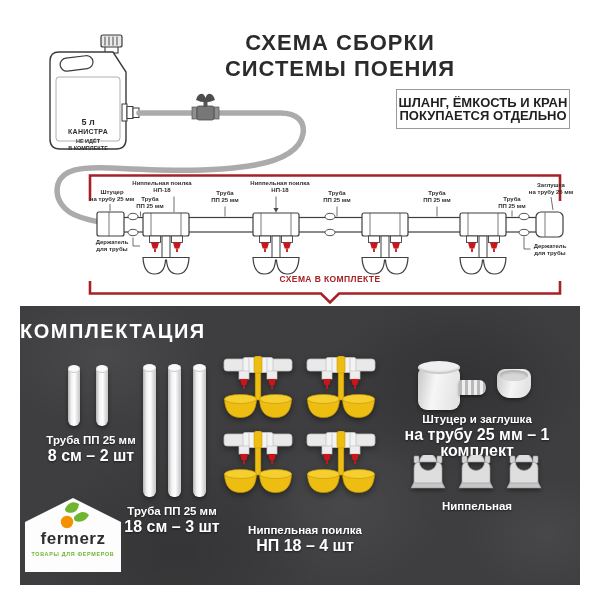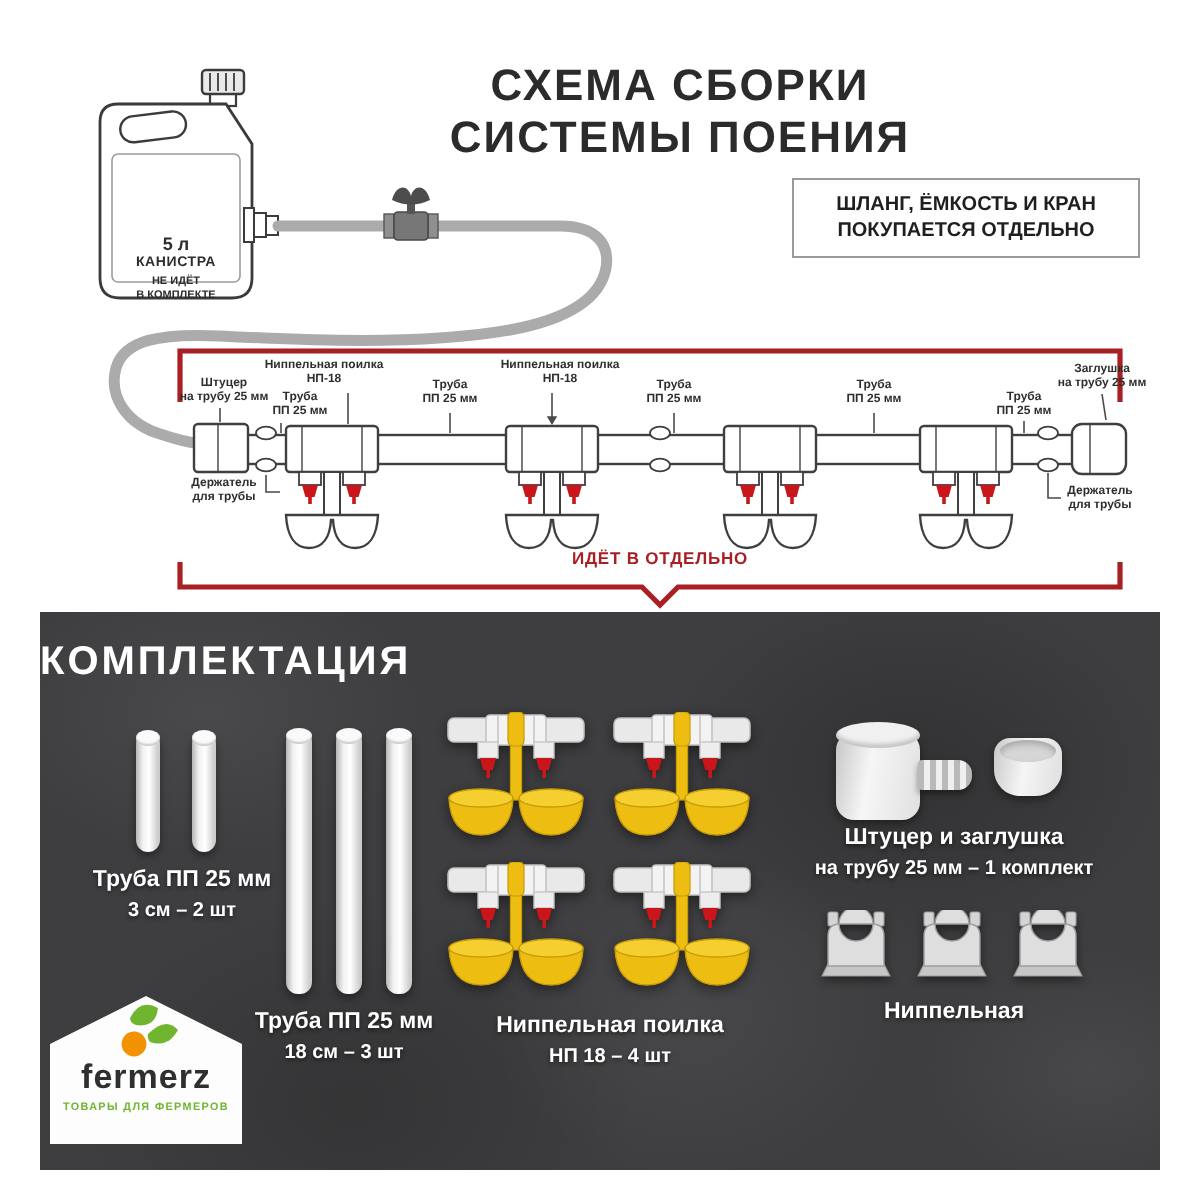--- a/index.html
+++ b/index.html
@@ -6,21 +6,21 @@
   .page{position:relative;width:600px;height:600px;background:#ffffff;overflow:hidden;
         font-family:"Liberation Sans",sans-serif;}
   .abs{position:absolute;}
 
   
   .title{left:0;top:30px;width:600px;text-align:center;
          font-size:22px;font-weight:700;line-height:26px;letter-spacing:1px;color:#2b2b2b;
          white-space:pre-line;margin-left:40px;}
   .notice{left:396px;top:89px;width:172px;height:38px;border:1.2px solid #9a9a9a;
           display:flex;align-items:center;justify-content:center;text-align:center;
-          font-size:10px;font-weight:700;line-height:13px;color:#1f1f1f;white-space:pre-line;}
+          font-size:13px;font-weight:700;line-height:13px;color:#1f1f1f;white-space:pre-line;}
   .can-text{left:50px;top:84px;width:76px;text-align:center;color:#2d2d2d;margin-top:33px;}
   .can-vol{font-size:9px;font-weight:700;}
   .can-name{font-size:7px;font-weight:700;letter-spacing:.3px;margin-top:1px;}
   .can-note{font-size:5.5px;font-weight:600;line-height:6.5px;margin-top:3px;white-space:pre-line;}
 
   .dlab{position:absolute;font-size:6px;font-weight:700;line-height:7px;color:#2e2e2e;
         text-align:center;white-space:pre-line;}
   .included{left:230px;top:274px;width:200px;text-align:center;
             font-size:8.5px;font-weight:700;letter-spacing:.4px;color:#A82023;}
 
@@ -29,21 +29,21 @@
     background-image:
       radial-gradient(ellipse 180px 120px at 15% 18%, rgba(255,255,255,.06), transparent 60%),
       radial-gradient(ellipse 220px 160px at 78% 28%, rgba(0,0,0,.20), transparent 60%),
       radial-gradient(ellipse 170px 140px at 58% 72%, rgba(255,255,255,.05), transparent 60%),
       radial-gradient(ellipse 240px 180px at 28% 88%, rgba(0,0,0,.16), transparent 60%),
       radial-gradient(ellipse 140px 100px at 94% 82%, rgba(255,255,255,.05), transparent 60%);}
   .kit-head{left:0;top:14px;width:560px;color:#fff;
             font-size:20px;font-weight:700;letter-spacing:1.5px;}
   .klabel{position:absolute;text-align:center;color:#ffffff;text-shadow:0 1px 2px rgba(0,0,0,.55);}
   .kname{font-size:11.5px;font-weight:700;line-height:16px;text-align:center;}
-  .kqty{font-size:10px;font-weight:700;line-height:16px;}
+  .kqty{font-size:16px;font-weight:700;line-height:16px;}
 
   .tube{position:absolute;border-radius:6px;
         background:linear-gradient(90deg,#b5b5b5,#f1f1f1 28%,#ffffff 55%,#cccccc 92%);
         box-shadow:0 2px 4px rgba(0,0,0,.4);}
   .tube::before{content:"";position:absolute;left:0;top:-1px;width:100%;height:8px;
         border-radius:50%;background:#fafafa;box-shadow:inset 0 -1px 1px #c9c9c9;}
 
   .kdr{position:absolute;width:70px;height:64px;filter:drop-shadow(0 2px 3px rgba(0,0,0,.45));}
   .kclip{position:absolute;width:40px;height:35px;filter:drop-shadow(0 2px 2px rgba(0,0,0,.45));}
 
@@ -209,30 +209,30 @@
   <div class="dlab" style="left:412px;top:190px;width:50px">Труба
 ПП 25 мм</div>
   <div class="dlab" style="left:487px;top:196px;width:50px">Труба
 ПП 25 мм</div>
   <div class="dlab" style="left:523px;top:182px;width:56px">Заглушка
 на трубу 25 мм</div>
   <div class="dlab" style="left:84px;top:239px;width:56px">Держатель
 для трубы</div>
   <div class="dlab" style="left:522px;top:243px;width:56px">Держатель
 для трубы</div>
-  <div class="abs included">ИДЁТ В ОТДЕЛЬНО</div>
+  <div class="abs included">СХЕМА В КОМПЛЕКТЕ</div>
 
   <div class="abs kit-panel">
     <div class="abs kit-head">КОМПЛЕКТАЦИЯ</div>
 
     <div class="tube" style="left:48px;top:60px;width:12px;height:60px"></div>
     <div class="tube" style="left:76px;top:60px;width:12px;height:60px"></div>
     <div class="klabel" style="left:1px;top:126px;width:140px">
       <div class="kname">Труба ПП 25 мм</div>
-      <div class="kqty">3 см – 2 шт</div>
+      <div class="kqty">8 см – 2 шт</div>
     </div>
 
     <div class="tube" style="left:123px;top:59px;width:13px;height:132px"></div>
     <div class="tube" style="left:148px;top:59px;width:13px;height:132px"></div>
     <div class="tube" style="left:173px;top:59px;width:13px;height:132px"></div>
     <div class="klabel" style="left:82px;top:197px;width:140px">
       <div class="kname">Труба ПП 25 мм</div>
       <div class="kqty">18 см – 3 шт</div>
     </div>
 
@@ -241,21 +241,21 @@
       </svg>
     <svg class="kdr" style="left:286px;top:50px">
         <use href="#kitDrinker"></use>
       </svg>
     <svg class="kdr" style="left:203px;top:125px">
         <use href="#kitDrinker"></use>
       </svg>
     <svg class="kdr" style="left:286px;top:125px">
         <use href="#kitDrinker"></use>
       </svg>
-    <div class="klabel" style="left:185px;top:199px;width:200px">
+    <div class="klabel" style="left:185px;top:216px;width:200px">
       <div class="kname">Ниппельная поилка</div>
       <div class="kqty">НП 18 – 4 шт</div>
     </div>
 
     <div class="abs fit-body"></div>
     <div class="abs fit-top"></div>
     <div class="abs fit-spout"></div>
     <div class="abs plug-body"></div>
     <div class="abs plug-hole"></div>
     <div class="klabel" style="left:357px;top:105px;width:200px">

